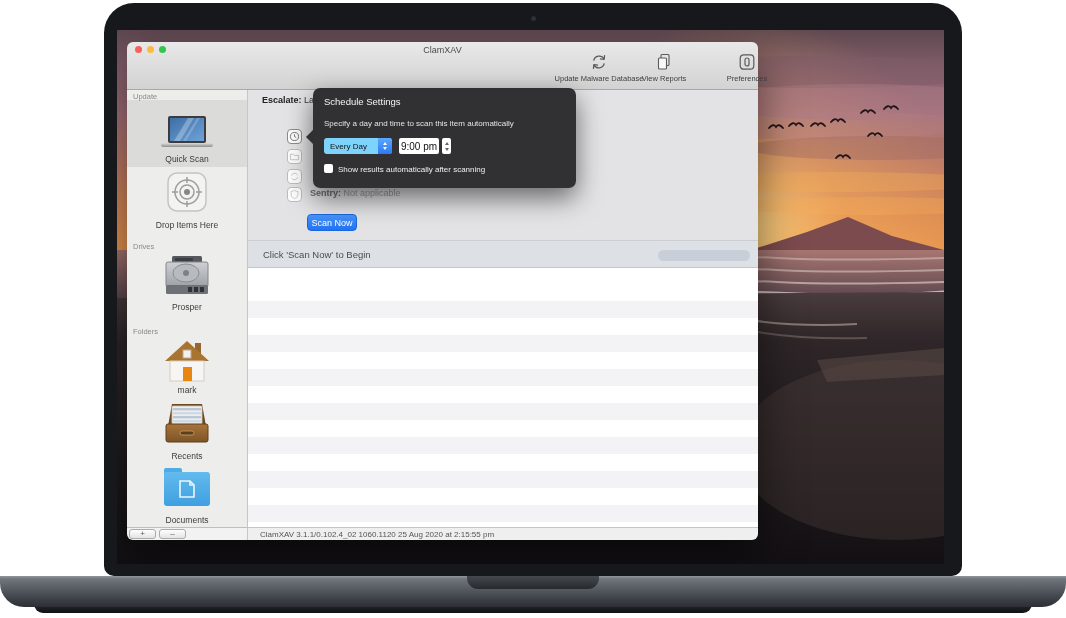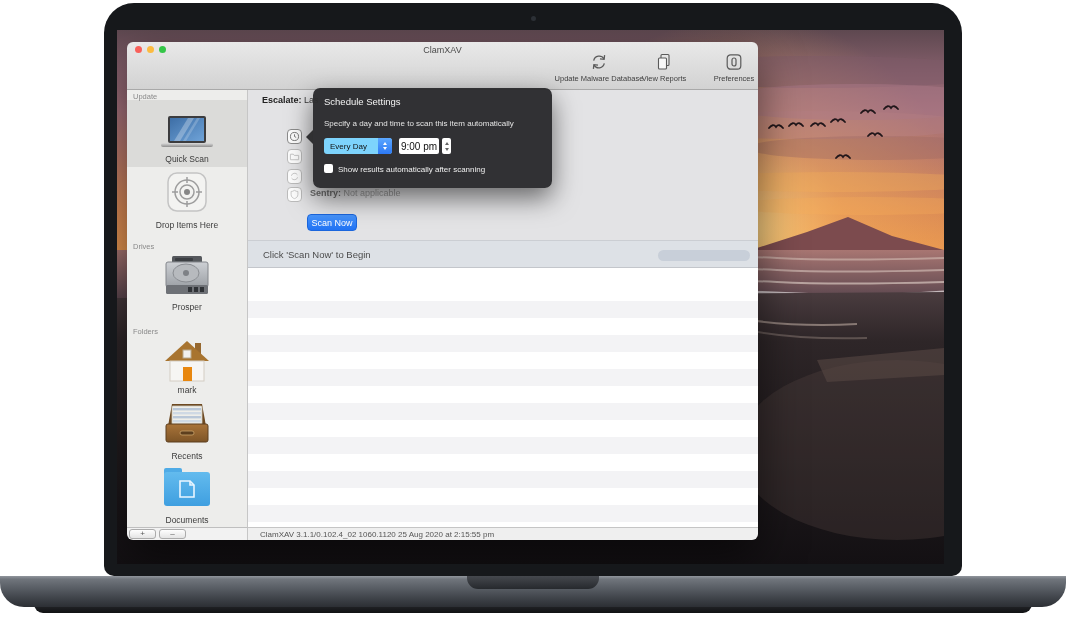--- a/index.html
+++ b/index.html
@@ -71,21 +71,21 @@
   .th1 { width:79px; border-right:1px solid #e0e0e0; }
   .th2 { width:119px; border-right:1px solid #e0e0e0; }
   .th3 { flex:1; }
   .tbody { left:0; top:194px; width:510px; height:243px;
            background:repeating-linear-gradient(180deg,#ffffff 0px,#ffffff 17px,#f3f3f5 17px,#f3f3f5 34px); }
   .statusbar { left:121px; top:485px; width:510px; height:13px; background:#efefef;
                border-top:1px solid #c5c5c5; border-radius:0 0 6px 0;
                font-size:8px; color:#555; padding:2px 0 0 12px; white-space:nowrap; }
 
   
-  .popover { left:186px; top:46px; width:239px; height:100px; border-radius:7px;
+  .popover { left:186px; top:46px; width:263px; height:100px; border-radius:7px;
              background:rgba(43,43,45,0.97); box-shadow:0 10px 26px rgba(0,0,0,.55); z-index:20; }
   .pop-arrow { left:-7px; top:42px; width:0; height:0;
                border-top:7px solid transparent; border-bottom:7px solid transparent;
                border-right:7px solid rgba(43,43,45,0.97); }
   .pop-title { left:11px; top:8px; font-size:9.5px; color:#f4f4f4; }
   .pop-desc  { left:11px; top:31px; font-size:8px; color:#e3e3e3; white-space:nowrap; }
   .pop-select { left:11px; top:50px; width:68px; height:16px; background:#7dd3fc; border-radius:3px;
                 display:flex; align-items:center; overflow:hidden; }
   .pop-select-label { flex:1; font-size:8px; color:#111; padding-left:6px; white-space:nowrap; }
   .pop-select-cap { width:14px; height:16px; background:linear-gradient(#5ba7ff,#2d79f5);
@@ -196,21 +196,21 @@
           </div>
 
           <div class="abs tb-btn" style="left:507px;width:60px;">
             <svg class="tb-icon" viewBox="0 0 20 20" stroke="#5a5a5a" stroke-width="1.1">
               <rect x="7" y="2.5" width="8" height="11" rx="1" fill="#e6e6e6"></rect>
               <rect x="4.5" y="6" width="8" height="11" rx="1" fill="#f8f8f8"></rect>
             </svg>
             <span class="tb-label">View Reports</span>
           </div>
 
-          <div class="abs tb-btn" style="left:583px;width:48px;">
+          <div class="abs tb-btn" style="left:596px;width:48px;">
             <svg class="tb-icon" viewBox="0 0 20 20" fill="none" stroke="#5a5a5a" stroke-width="1.2">
               <rect x="3.2" y="2.8" width="13.6" height="14.4" rx="3.4"></rect>
               <rect x="8" y="6" width="4" height="8" rx="2"></rect>
             </svg>
             <span class="tb-label">Preferences</span>
           </div>
         </div>
 
         <div class="abs sidebar">
           <div class="abs sel-band"></div>

